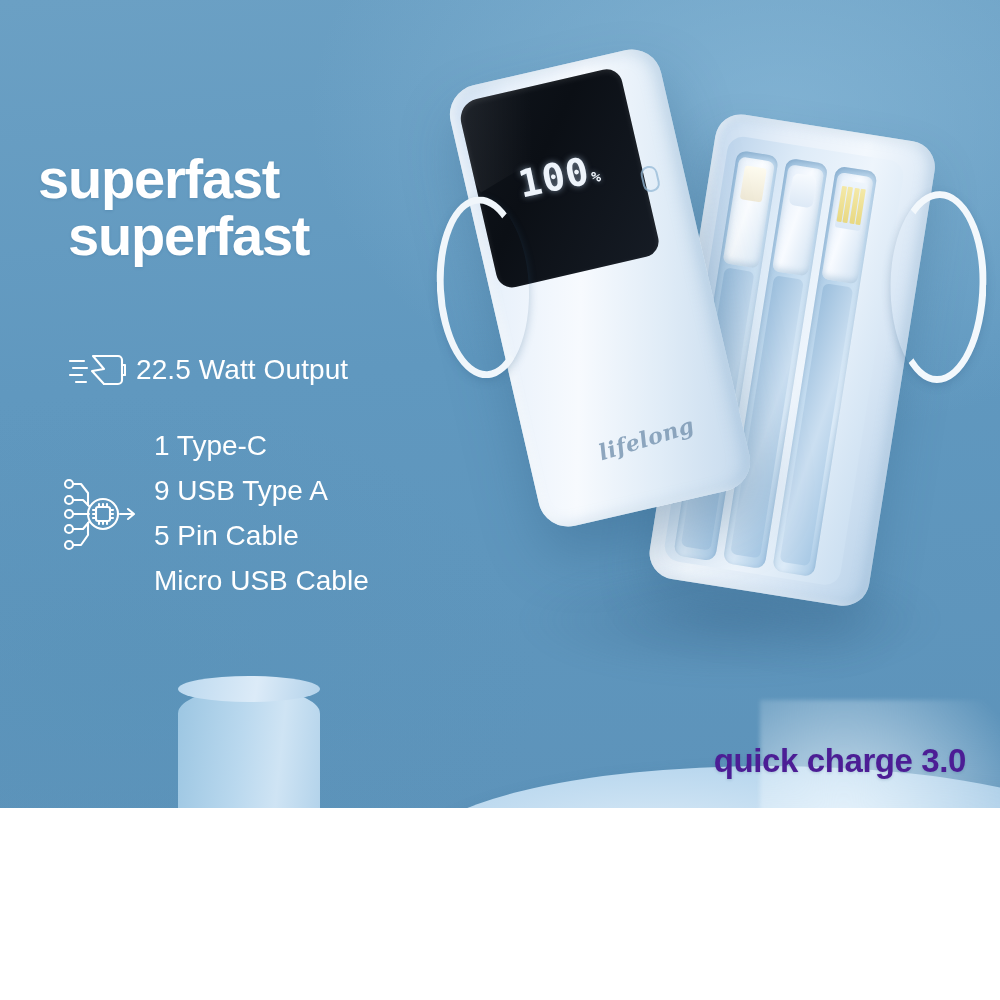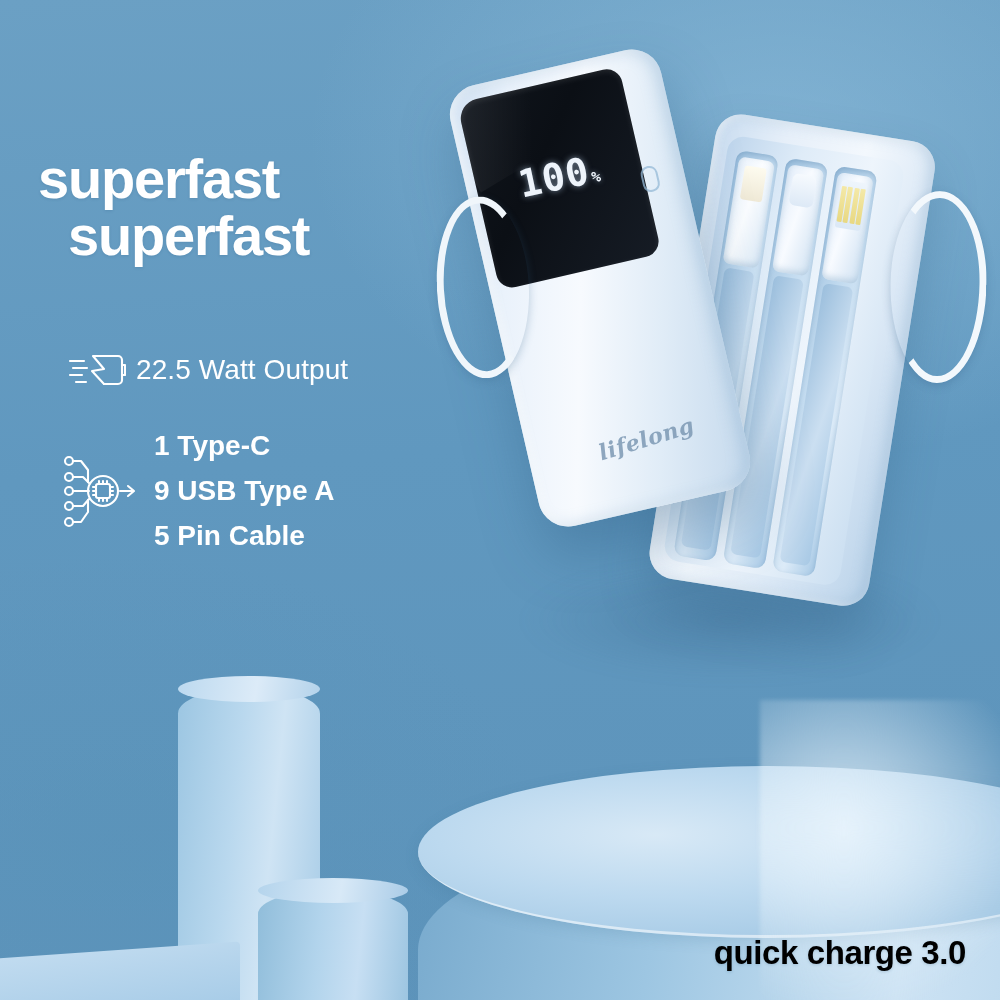--- a/index.html
+++ b/index.html
@@ -6,21 +6,21 @@
   * { margin:0; padding:0; box-sizing:border-box; }
 
   html,body{
     width:1000px; height:1000px;
     overflow:hidden;
     font-family:"Liberation Sans", sans-serif;
   }
 
   #stage{
     position:relative;
-    width:1000px; height:1000px;
+    width:1000px; height:808px;
     background:#6098bf;
     overflow:hidden;
   }
 
   
   .bg-wash{
     position:absolute; inset:0;
     background:
       radial-gradient(ellipse 760px 520px at 78% 14%, rgba(150,195,224,.55) 0%, rgba(150,195,224,0) 62%),
       radial-gradient(ellipse 620px 420px at 12% 84%, rgba(86,145,183,.40) 0%, rgba(86,145,183,0) 68%),
@@ -136,35 +136,34 @@
     font-size:28px;
     line-height:1.0;
     letter-spacing:.1px;
     white-space:nowrap;
   }
   .port-list{
     display:flex;
     flex-direction:column;
     gap:17px;
     padding-left:14px;
-    font-weight:bold;
   }
   .port-list li{
     list-style:none;
     color:#ffffff;
     font-size:28px;
     line-height:1.0;
     white-space:nowrap;
   }
 
   
   .tagline{
     position:absolute;
     right:34px; bottom:28px;
-    color:#000000;
+    color:#4c1d95;
     font-size:33px;
     font-weight:bold;
     letter-spacing:-.4px;
     text-shadow:0 1px 3px rgba(40,85,120,.22);
   }
 
   
   #powerbank-rear{
     position:absolute;
     left:718px; top:128px;
@@ -441,20 +440,21 @@
         <line x1="47" y1="39" x2="50" y2="39"></line>
         <line x1="47" y1="43" x2="50" y2="43"></line>
         <line x1="57" y1="39" x2="70" y2="39"></line>
         <polyline points="65,34 71,39 65,44"></polyline>
       </svg>
     </div>
     <ul class="port-list">
       <li>1 Type-C</li>
       <li>9 USB Type A</li>
       <li>5 Pin Cable</li>
+      <li>Micro USB Cable</li>
     </ul>
   </div>
 
   <div class="product-shadow"></div>
 
   <div id="powerbank-rear">
     <div class="rear-shell"></div>
     <div class="rear-face">
 
       <div class="cable-slot" id="cable-slot-1">

